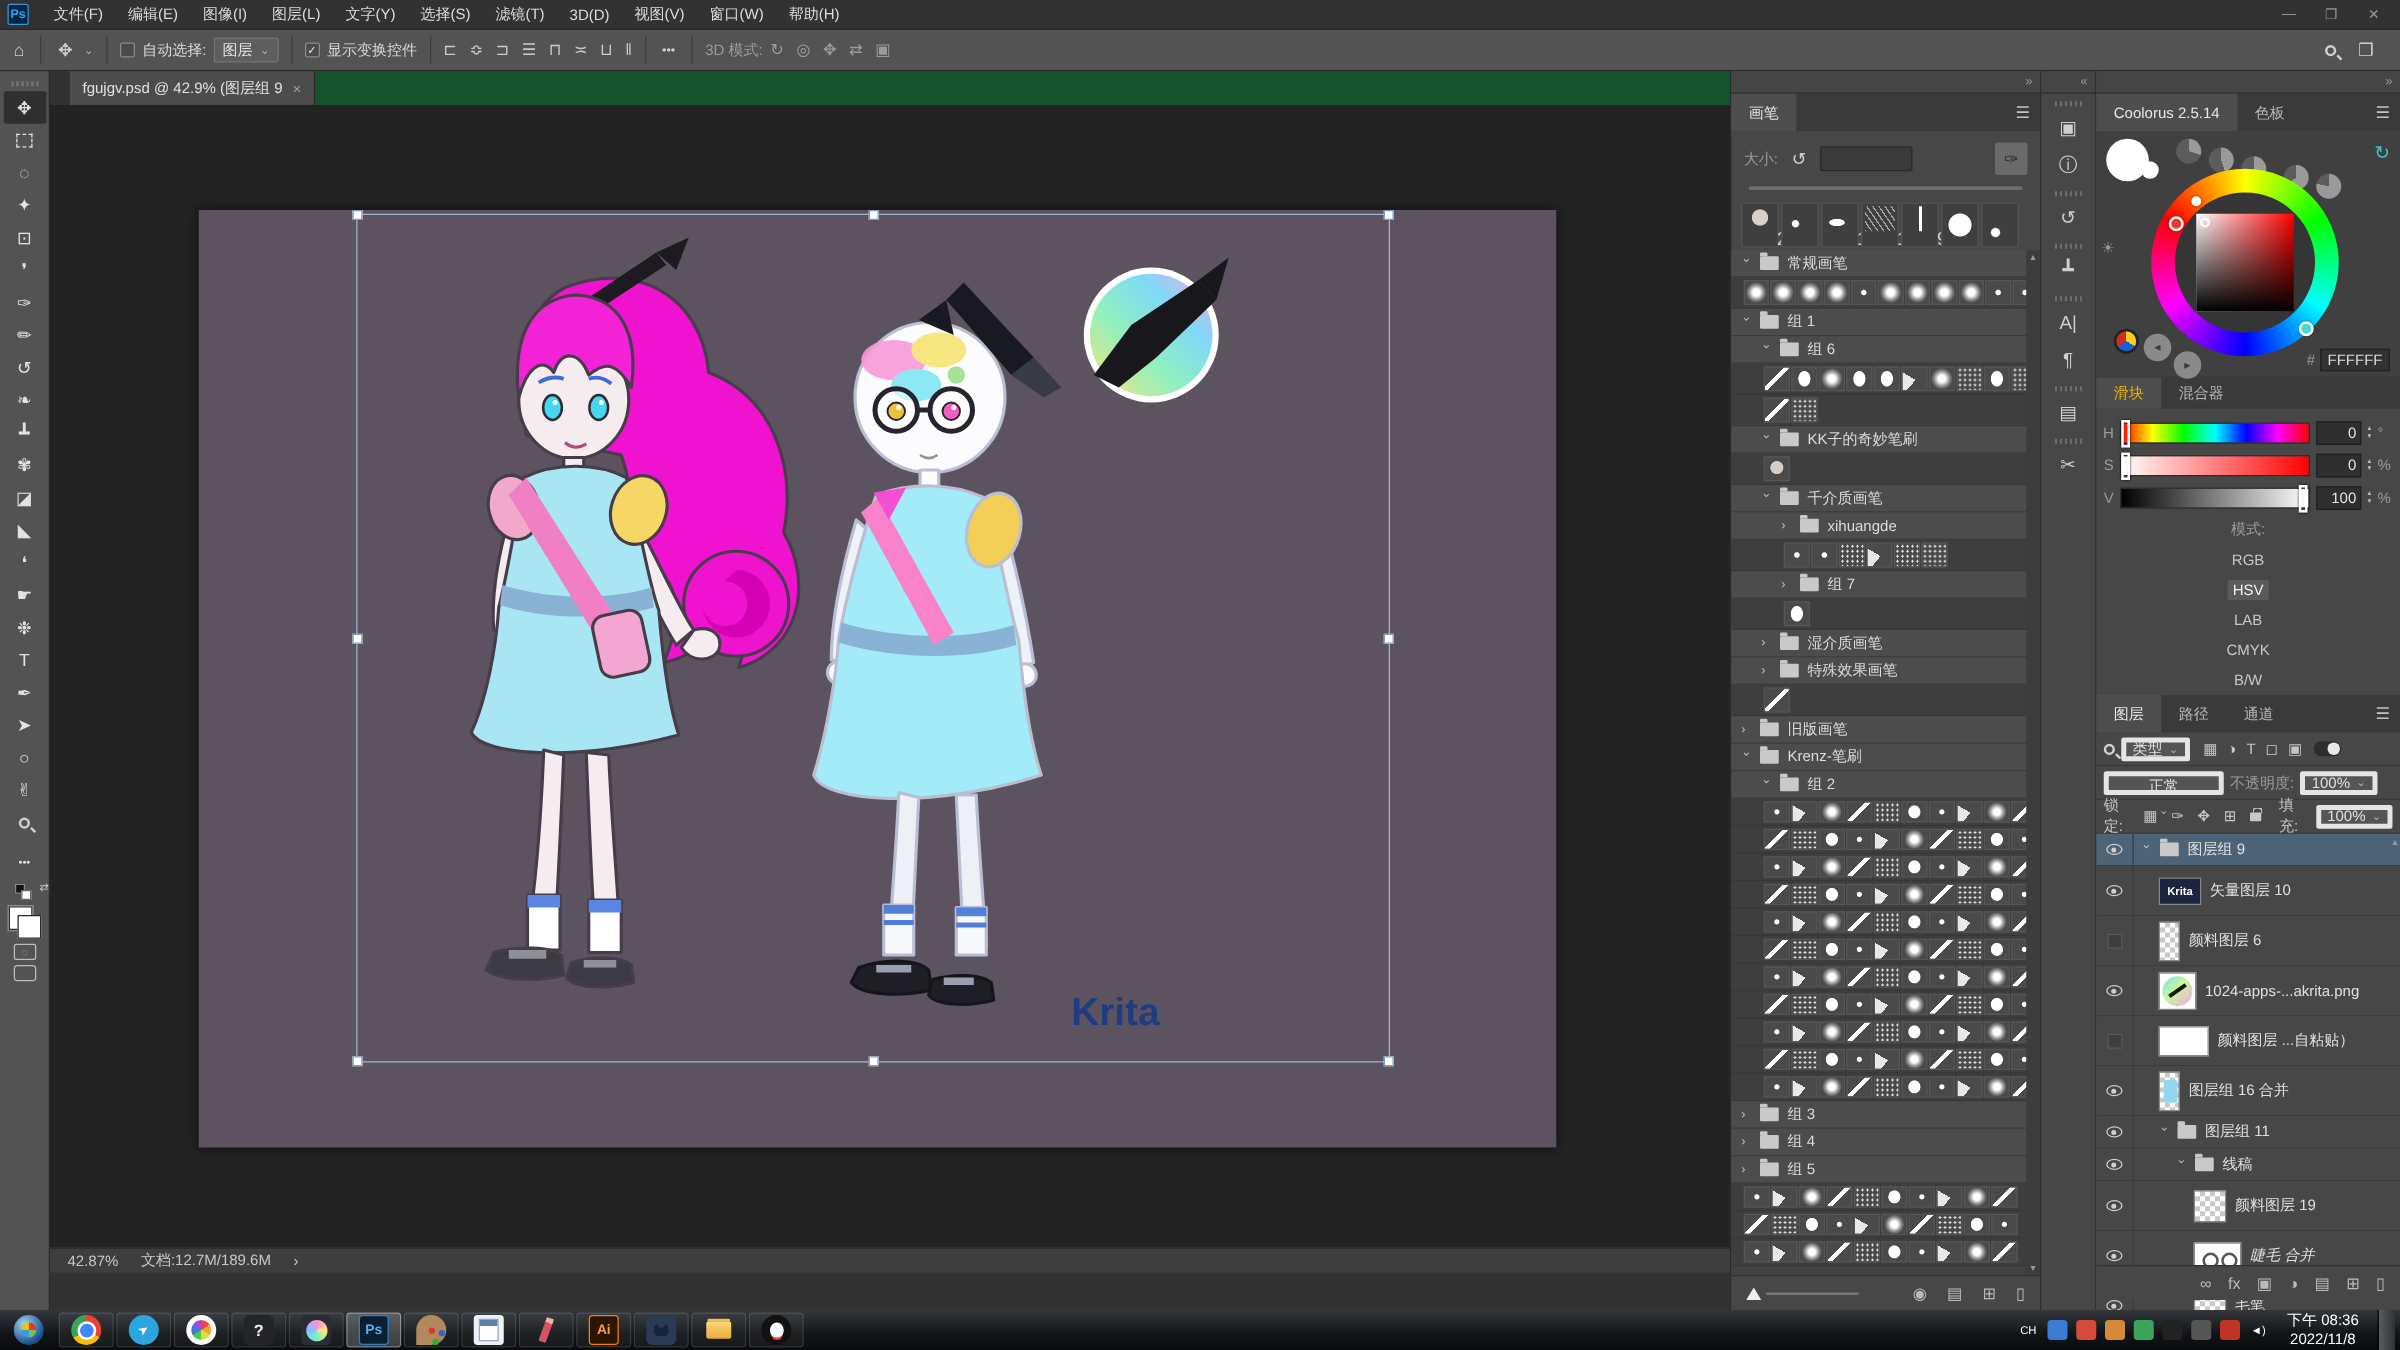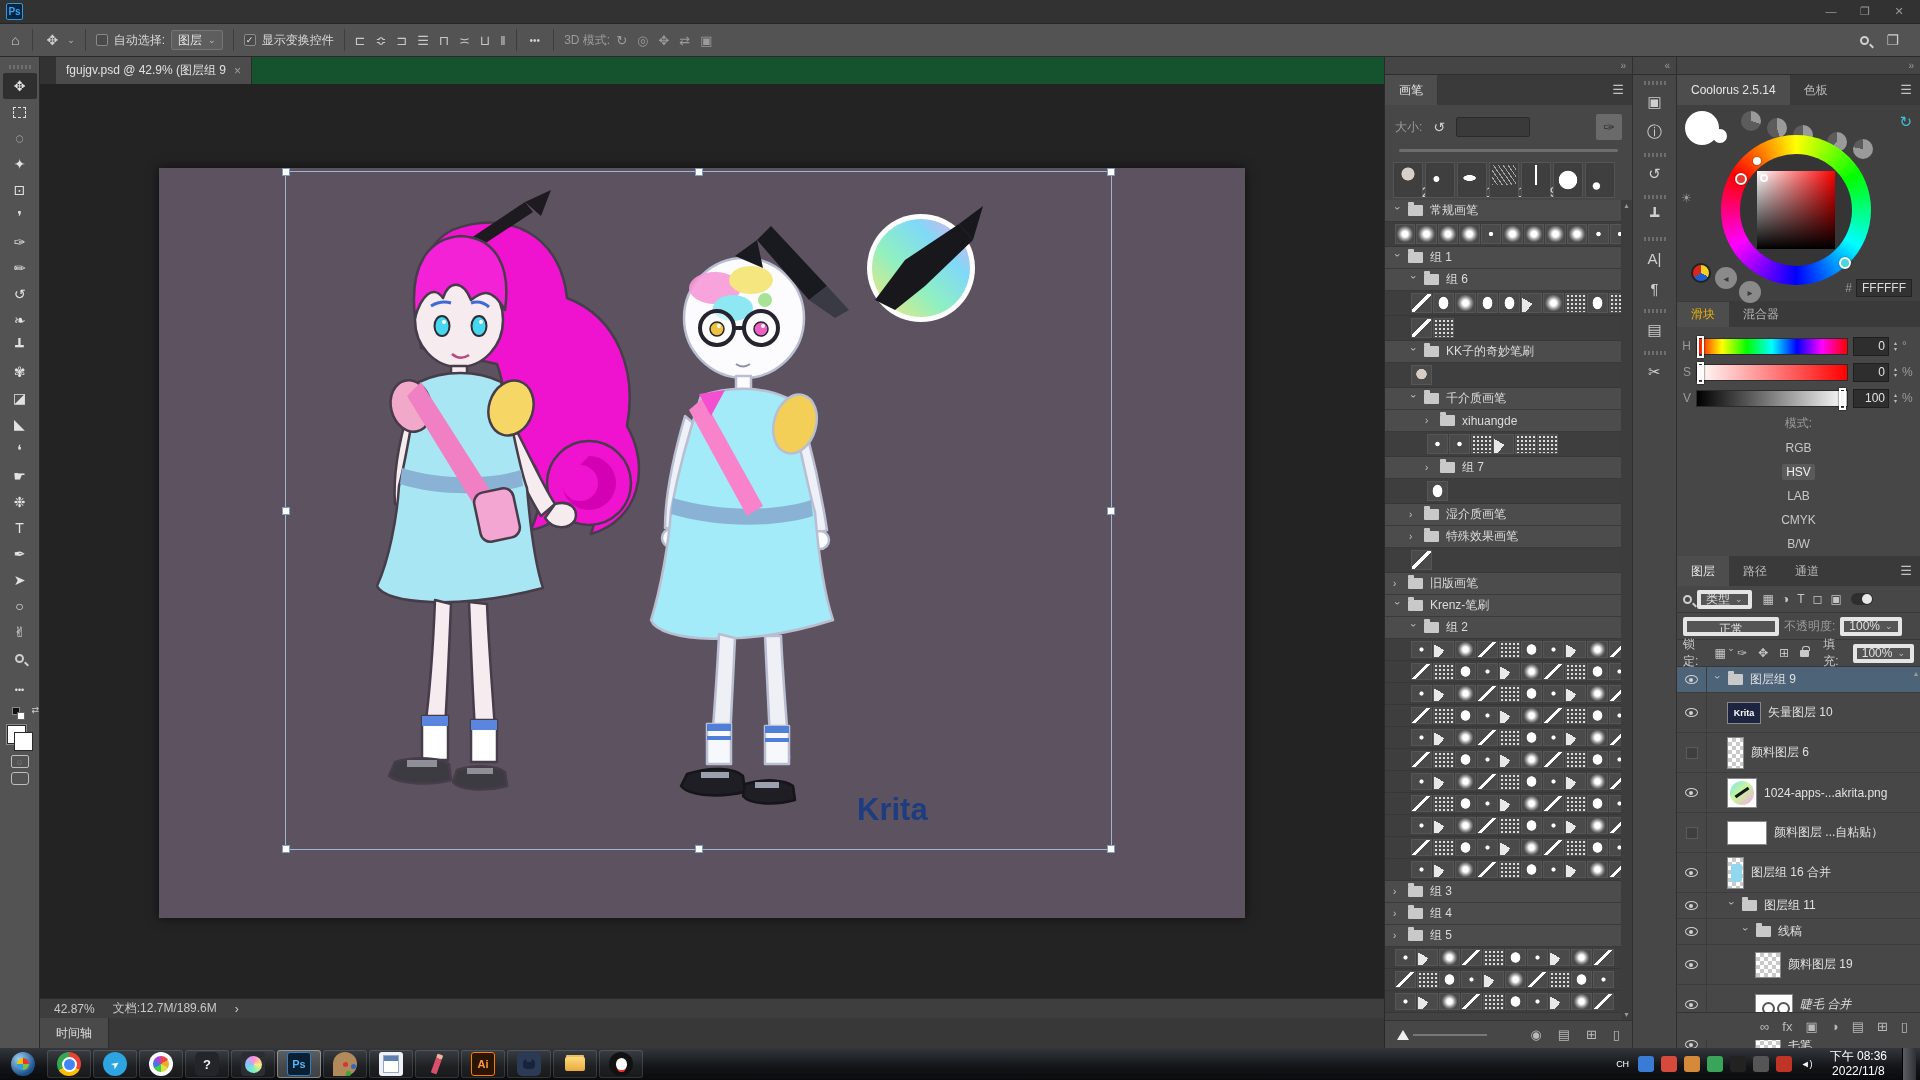--- a/index.html
+++ b/index.html
@@ -211,20 +211,33 @@
   .clock{text-align:center;font-size:12px;line-height:15px;color:#fff;padding:0 8px;}
   .showdesk{width:14px;height:32px;background:linear-gradient(90deg,#5a5e63,#2e3135);border-left:1px solid #000;}
 </style>
 </head>
 <body>
 
 <div id="screen">
 
   <div class="menubar">
     <div class="psbadge">Ps</div>
+    <div id="menu-items" style="display:flex;">
+        <span class="menu-item">文件(F)</span>
+        <span class="menu-item">编辑(E)</span>
+        <span class="menu-item">图像(I)</span>
+        <span class="menu-item">图层(L)</span>
+        <span class="menu-item">文字(Y)</span>
+        <span class="menu-item">选择(S)</span>
+        <span class="menu-item">滤镜(T)</span>
+        <span class="menu-item">3D(D)</span>
+        <span class="menu-item">视图(V)</span>
+        <span class="menu-item">窗口(W)</span>
+        <span class="menu-item">帮助(H)</span>
+      </div>
     <div class="wctrls" id="win-controls">
         <span class="wctrl">—</span>
         <span class="wctrl">❐</span>
         <span class="wctrl">✕</span>
       </div>
   </div>
 
   <div class="optbar">
     <span class="opt-icon">⌂</span>
     <span class="opt-sep"></span>
@@ -441,23 +454,20 @@
           <div class="handle" style="left: 100%; top: 100%;"></div>
         </div>
     </div>
   </div>
 
   <div class="statusbar">
     <span>42.87%</span>
     <span>文档:12.7M/189.6M</span>
     <span>›</span>
   </div>
-  <div class="timelinebar">
-    <div class="tl-tab">时间轴</div>
-  </div>
 
   <div class="bpanel">
     <div class="phead">
         <span>»</span>
       </div>
     <div class="ptabs">
       <div class="ptab active">画笔</div>
       <span class="pmenu">☰</span>
     </div>
     <div class="sizerow">

